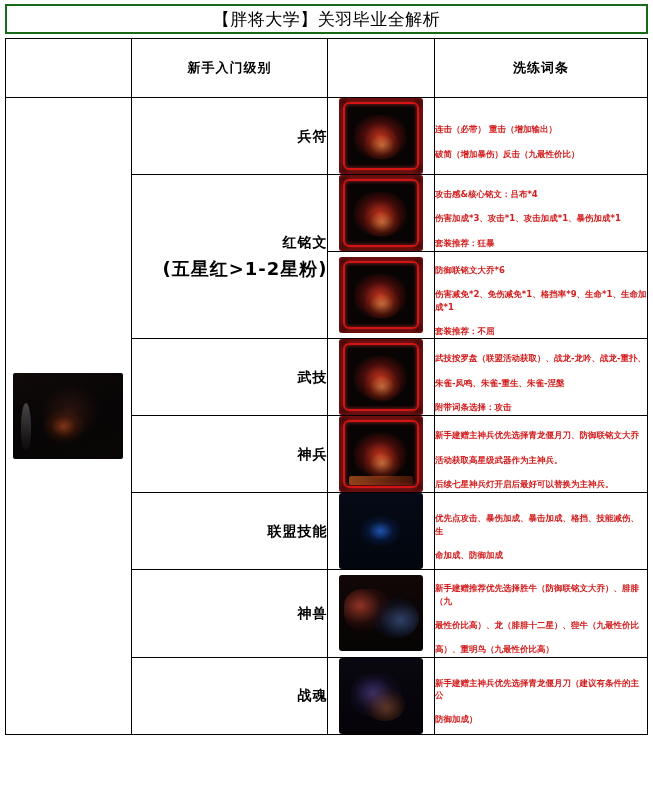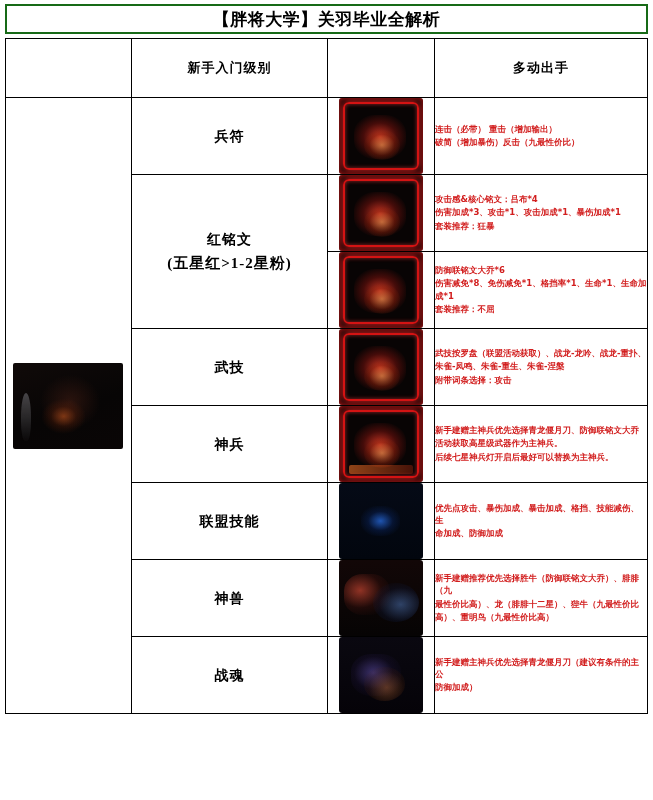--- a/index.html
+++ b/index.html
@@ -27,21 +27,21 @@
     height: 30px;
     border: 2px solid #176a17;
     background: #ffffff;
     display: flex;
     align-items: center;
     justify-content: center;
     box-sizing: border-box;
   }
   .title-text {
     font-family: "DejaVu Sans", "Liberation Sans", sans-serif;
-    font-weight: bold;
+    font-weight: normal;
     font-size: 17px;
     letter-spacing: 0.5px;
     color: #000;
     white-space: nowrap;
     text-align: right;
   }
   
   table.matrix {
     border-collapse: collapse;
     width: 643px;
@@ -62,48 +62,47 @@
     height: 58px;
     text-align: center;
     font-weight: bold;
     font-size: 13px;
     color: #000;
     letter-spacing: 1px;
   }
   .hdr-empty { background: #fff; }
 
   .label-cell {
-    text-align: center;
+    text-align: right;
     font-weight: bold;
     font-size: 14px;
     line-height: 1.5;
     letter-spacing: 1px;
     padding: 4px 2px;
-    font-family: Liberation Serif, serif;
   }
   .label-sub {
     display: block;
-    font-size: 15px;
+    font-size: 18px;
     font-weight: bold;
     margin-top: 2px;
   }
 
   .img-cell {
     text-align: center;
     background: #ffffff;
     padding: 3px 0;
   }
   .desc-cell {
     font-size: 8.5px;
     line-height: 1.45;
     color: #d21e1e;
     padding: 5px 6px;
     font-weight: bold;
   }
-  .desc-cell p { margin: 0 0 1px 0; }
+  .desc-cell p { margin: 12px 0 1px 0; }
 
   
   .hero-cell {
     background: #ffffff;
     text-align: center;
     vertical-align: middle;
     padding: 0;
   }
   .hero-art {
     width: 110px;
@@ -213,21 +212,21 @@
       <col class="c-label">
       <col class="c-img">
       <col class="c-desc">
     </colgroup>
     <tbody>
 
       <tr>
         <td class="hdr-cell hdr-empty"></td>
         <td class="hdr-cell">新手入门级别</td>
         <td class="hdr-cell hdr-empty"></td>
-        <td class="hdr-cell">多动出手</td>
+        <td class="hdr-cell">洗练词条</td>
       </tr>
 
       <tr>
         <td class="hero-cell" rowspan="8">
           <div class="hero-art"></div>
         </td>
         <td class="label-cell">兵符</td>
         <td class="img-cell">
           <div class="thumb glow-red">
             <div class="blobA"></div>
@@ -263,21 +262,21 @@
       <tr>
         <td class="img-cell">
           <div class="thumb glow-red">
             <div class="blobA"></div>
               <div class="blobB"></div>
               <div class="frame"></div>
           </div>
         </td>
         <td class="desc-cell">
           <p>防御联铭文大乔*6</p>
-          <p>伤害减免*8、免伤减免*1、格挡率*1、生命*1、生命加成*1</p>
+          <p>伤害减免*2、免伤减免*1、格挡率*9、生命*1、生命加成*1</p>
           <p>套装推荐：不屈</p>
         </td>
       </tr>
 
       <tr>
         <td class="label-cell">武技</td>
         <td class="img-cell">
           <div class="thumb glow-red">
             <div class="blobA"></div>
               <div class="blobB"></div>

